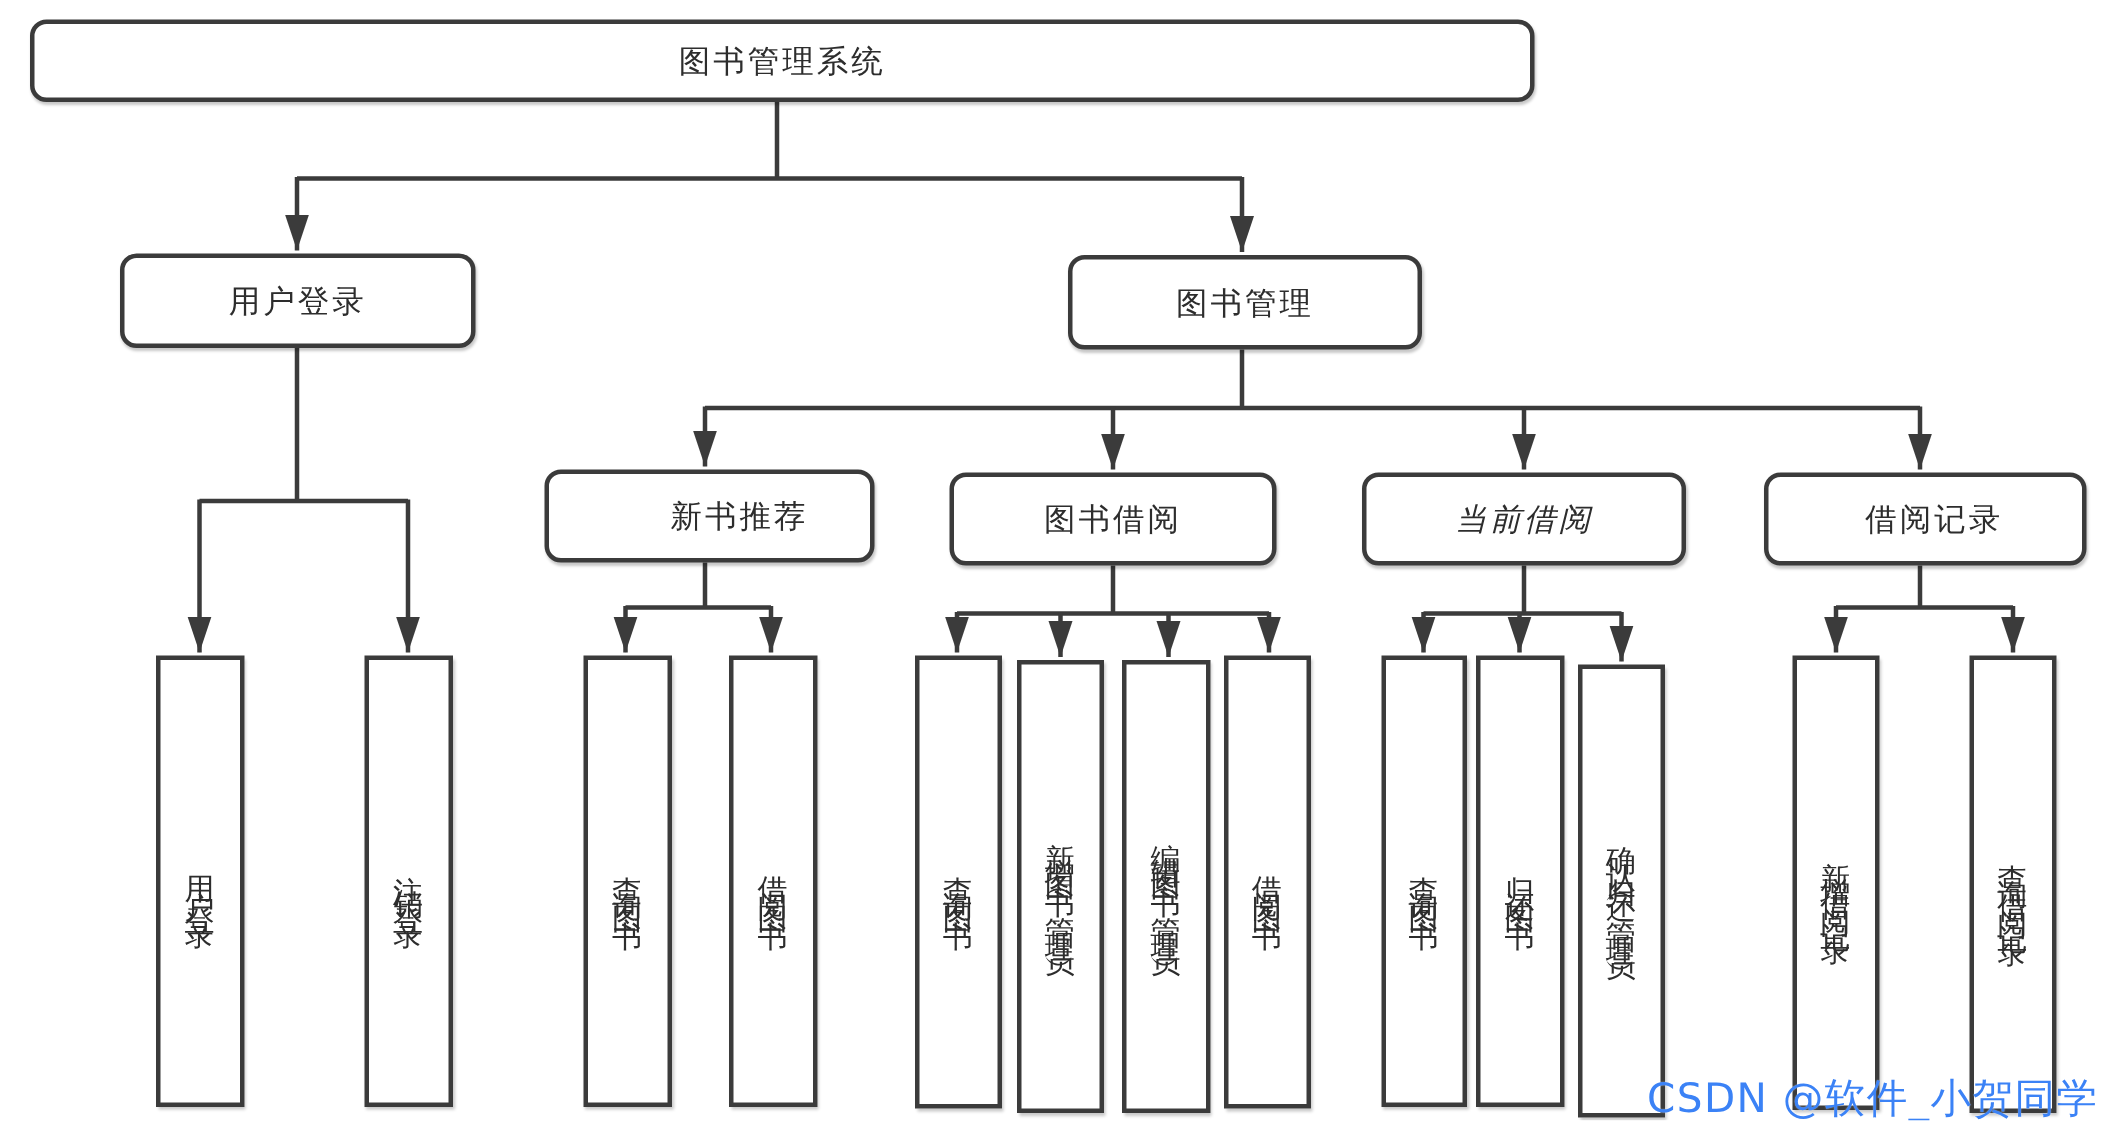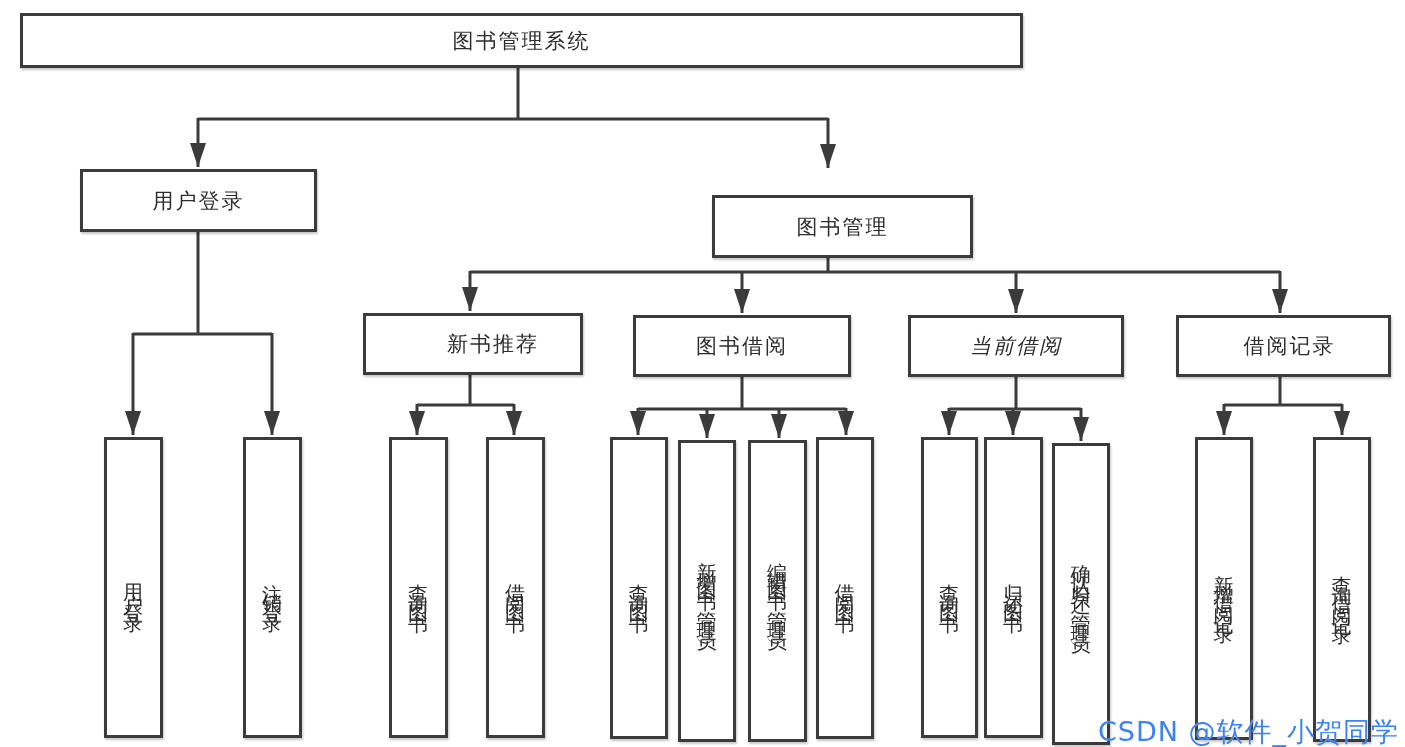--- a/index.html
+++ b/index.html
@@ -5,21 +5,21 @@
   html,body{margin:0;padding:0;background:#ffffff;}
   body{font-family:"DejaVu Sans","Liberation Sans",sans-serif;}
   #stage{position:relative;width:1405px;height:747px;background:#ffffff;overflow:hidden;}
   #wires{position:absolute;left:0;top:0;z-index:0;}
   .box{
     position:absolute;z-index:2;background:#ffffff;
     border:3px solid #3b3b3b;box-sizing:border-box;
     display:flex;align-items:center;justify-content:center;
     color:#2d2d2d;box-shadow:1px 2px 2px rgba(0,0,0,0.22);
   }
-  .hbox{font-size:21px;letter-spacing:2px;}
+  .hbox{font-size:21px;letter-spacing:2px;border-radius:11px;}
   .vbox{font-size:20px;}
   .vbox .vtext{
     writing-mode:vertical-rl;
     letter-spacing:10px;
     line-height:1;
     white-space:nowrap;
   }
   .watermark{
     position:absolute;z-index:6;right:6px;top:714px;
     font-size:27px;color:#3b82f6;letter-spacing:1px;
@@ -89,21 +89,21 @@
     </g>
   </svg>
 
   <div class="box hbox" style="left:20px;top:13px;width:1003px;height:55px;">
     <span>图书管理系统</span>
   </div>
 
   <div class="box hbox" style="left:80px;top:169px;width:237px;height:63px;">
     <span>用户登录</span>
   </div>
-  <div class="box hbox" style="left:712px;top:170px;width:261px;height:63px;margin-top:25px;">
+  <div class="box hbox" style="left:712px;top:170px;width:236px;height:63px;">
     <span>图书管理</span>
   </div>
 
   <div class="box hbox" style="left:363px;top:313px;width:220px;height:62px;padding-left:40px;">
     <span>新书推荐</span>
   </div>
   <div class="box hbox" style="left:633px;top:315px;width:218px;height:62px;">
     <span>图书借阅</span>
   </div>
   <div class="box hbox" style="left:908px;top:315px;width:216px;height:62px;font-style:italic;">

